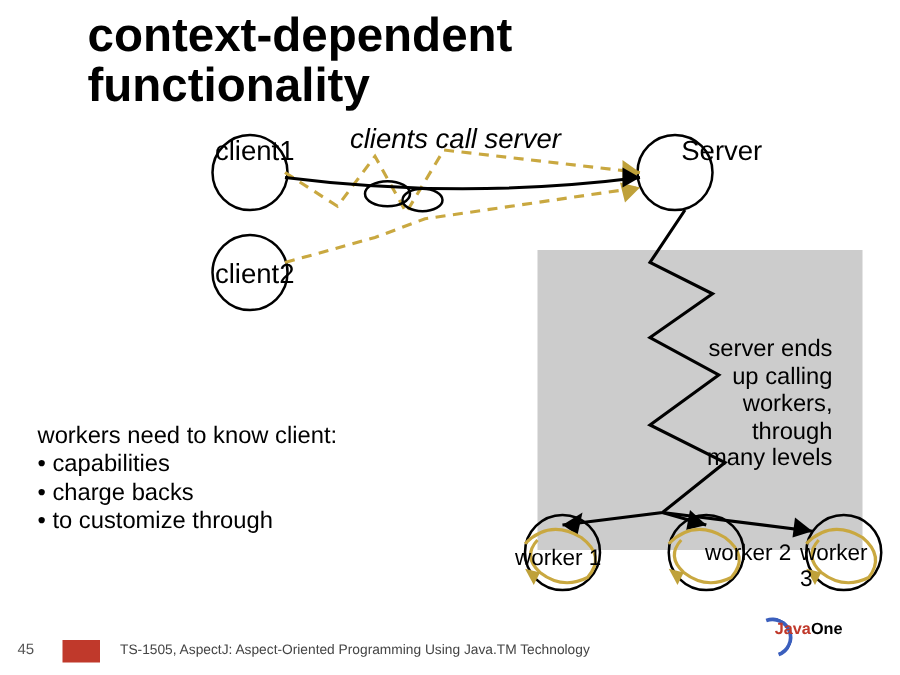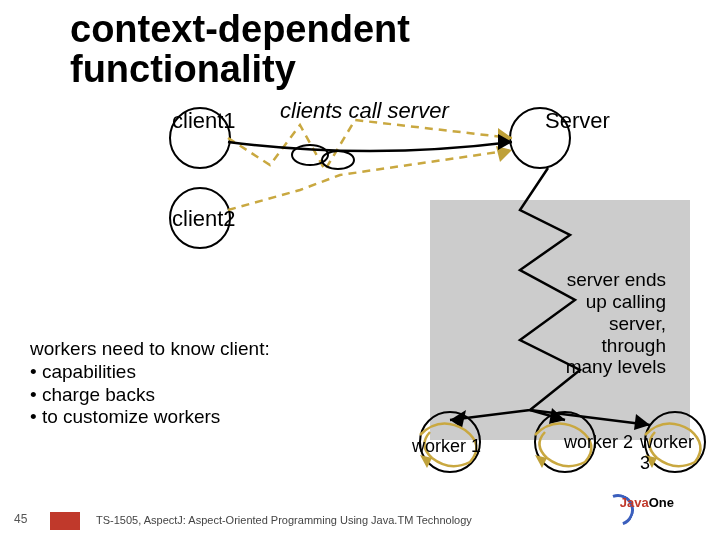--- a/index.html
+++ b/index.html
@@ -79,30 +79,30 @@
   </svg>
 
   <div class="label" style="left:172px; top:108px;">client1</div>
   <div class="label" style="left:280px; top:98px; font-style: italic;">clients call server</div>
   <div class="label" style="left:545px; top:108px;">Server</div>
   <div class="label" style="left:172px; top:206px;">client2</div>
 
   <div class="server-callout">
     <span>server ends</span><br>
     <span>up calling</span><br>
-    <span>server,</span><br>
+    <span>workers,</span><br>
     <span>through</span><br>
     <span>many levels</span>
   </div>
 
   <div class="workers-info">
     <span>workers need to know client:</span><br>
     <span>• capabilities</span><br>
     <span>• charge backs</span><br>
-    <span>• to customize workers</span>
+    <span>• to customize through</span>
   </div>
 
   <div class="worker-label" style="left:412px; top:436px;">worker 1</div>
   <div class="worker-label" style="left:528px; top:432px;margin-left:36px;">worker 2</div>
   <div class="worker-label" style="left:640px; top:432px;">worker 3</div>
 
   <div class="footer-bar"></div>
   <div class="slide-number">45</div>
   <div class="footer-text">TS-1505, AspectJ: Aspect-Oriented Programming Using Java.TM Technology</div>
 

